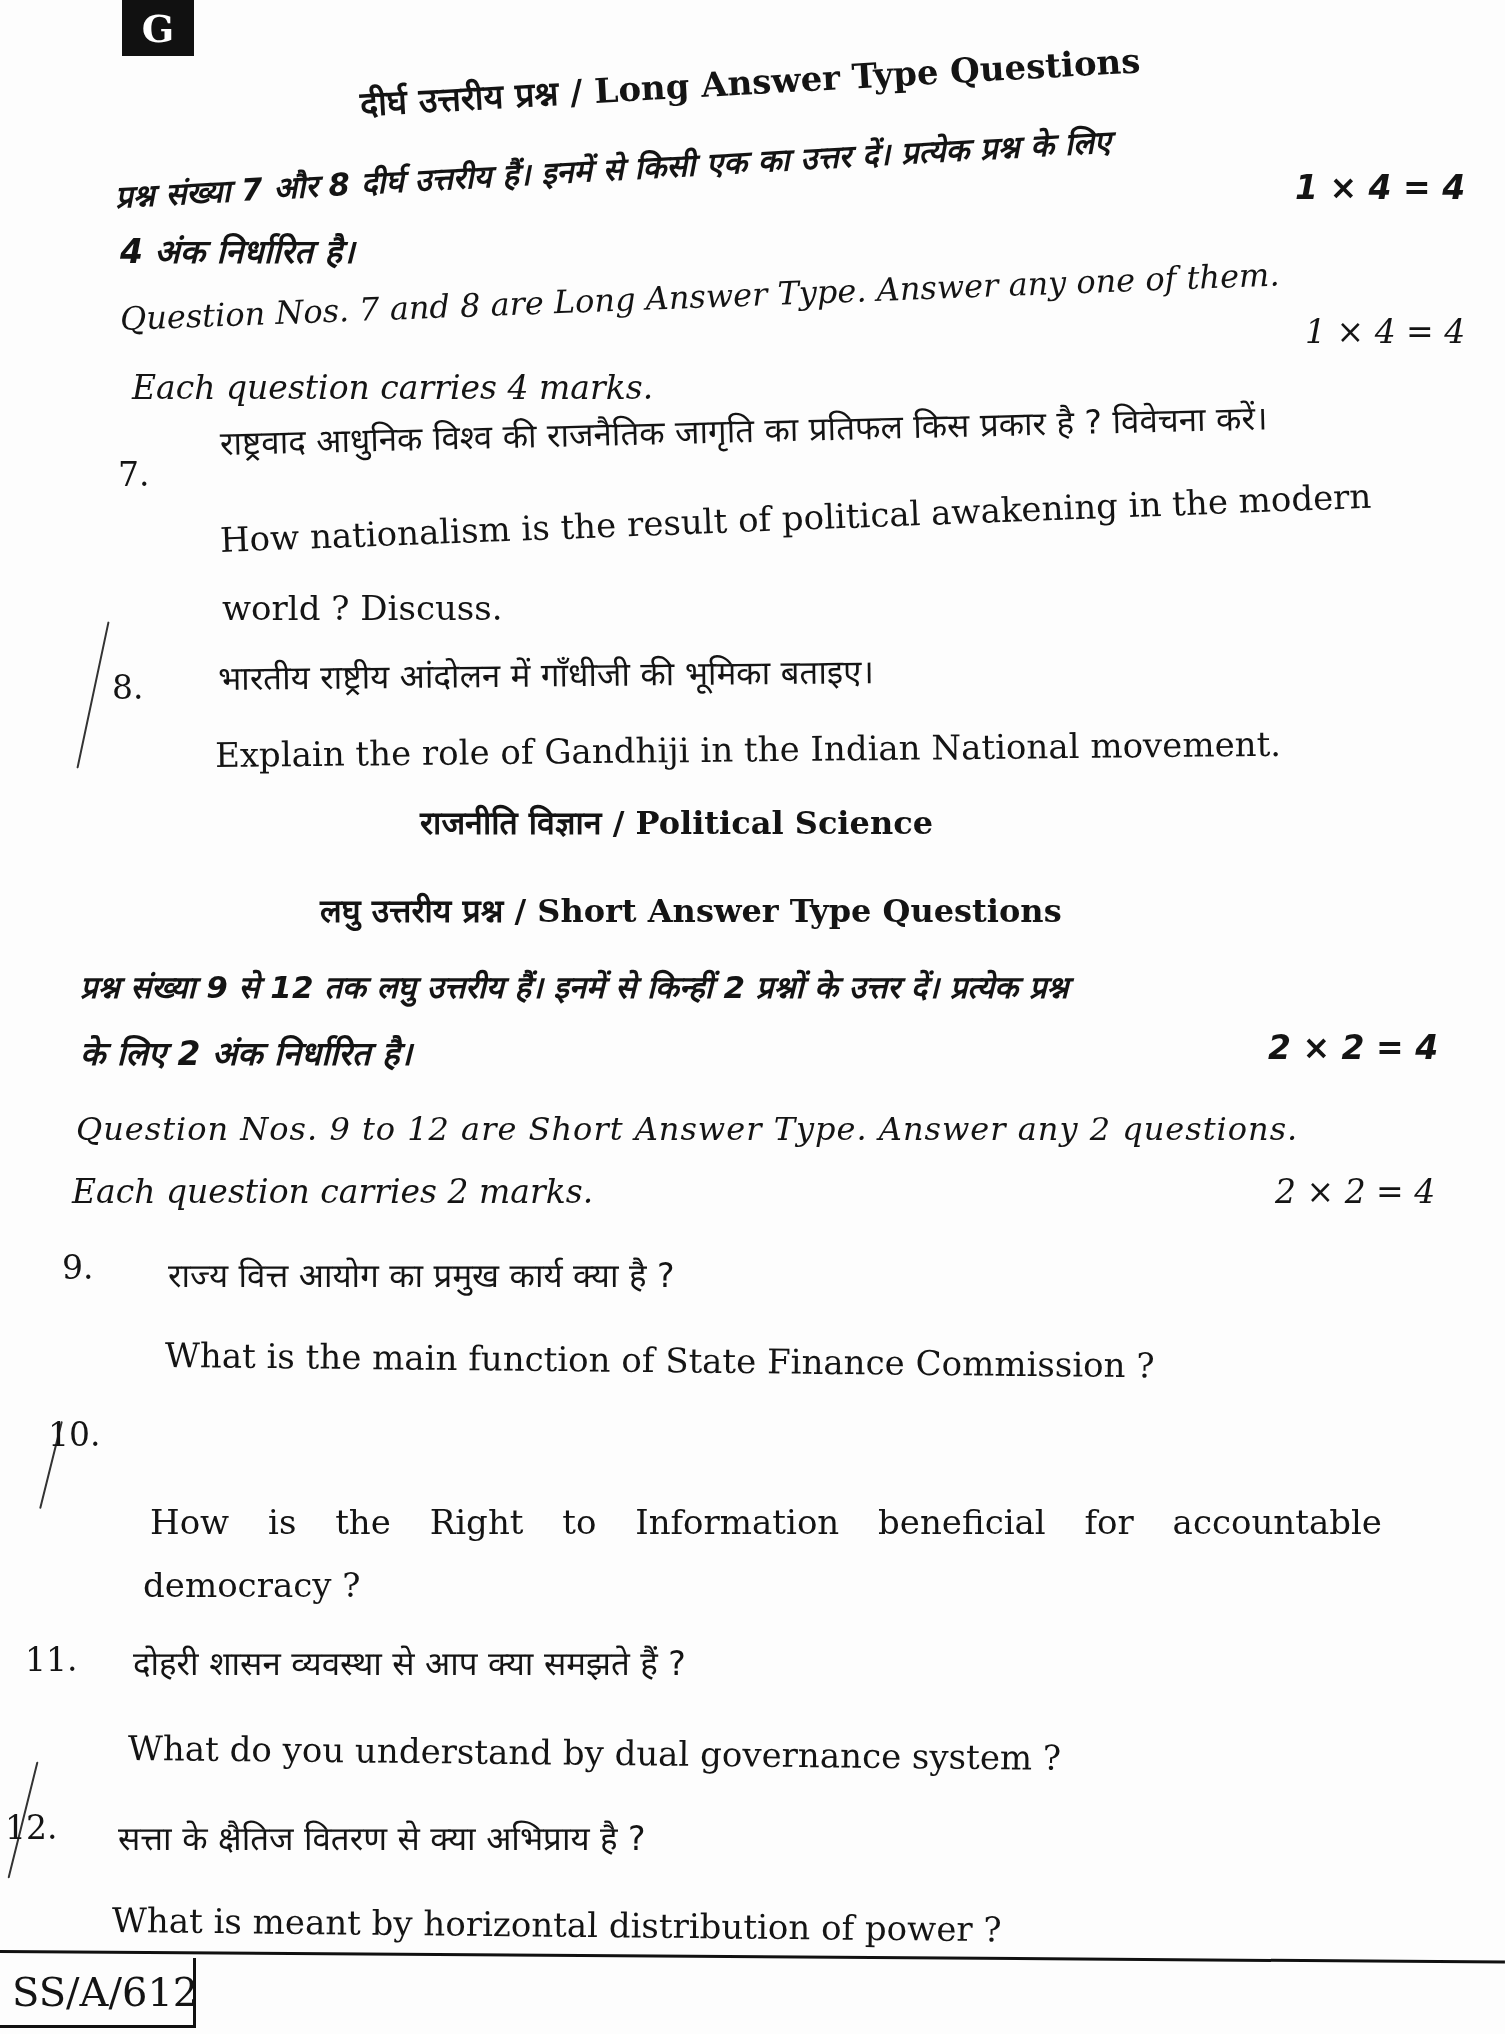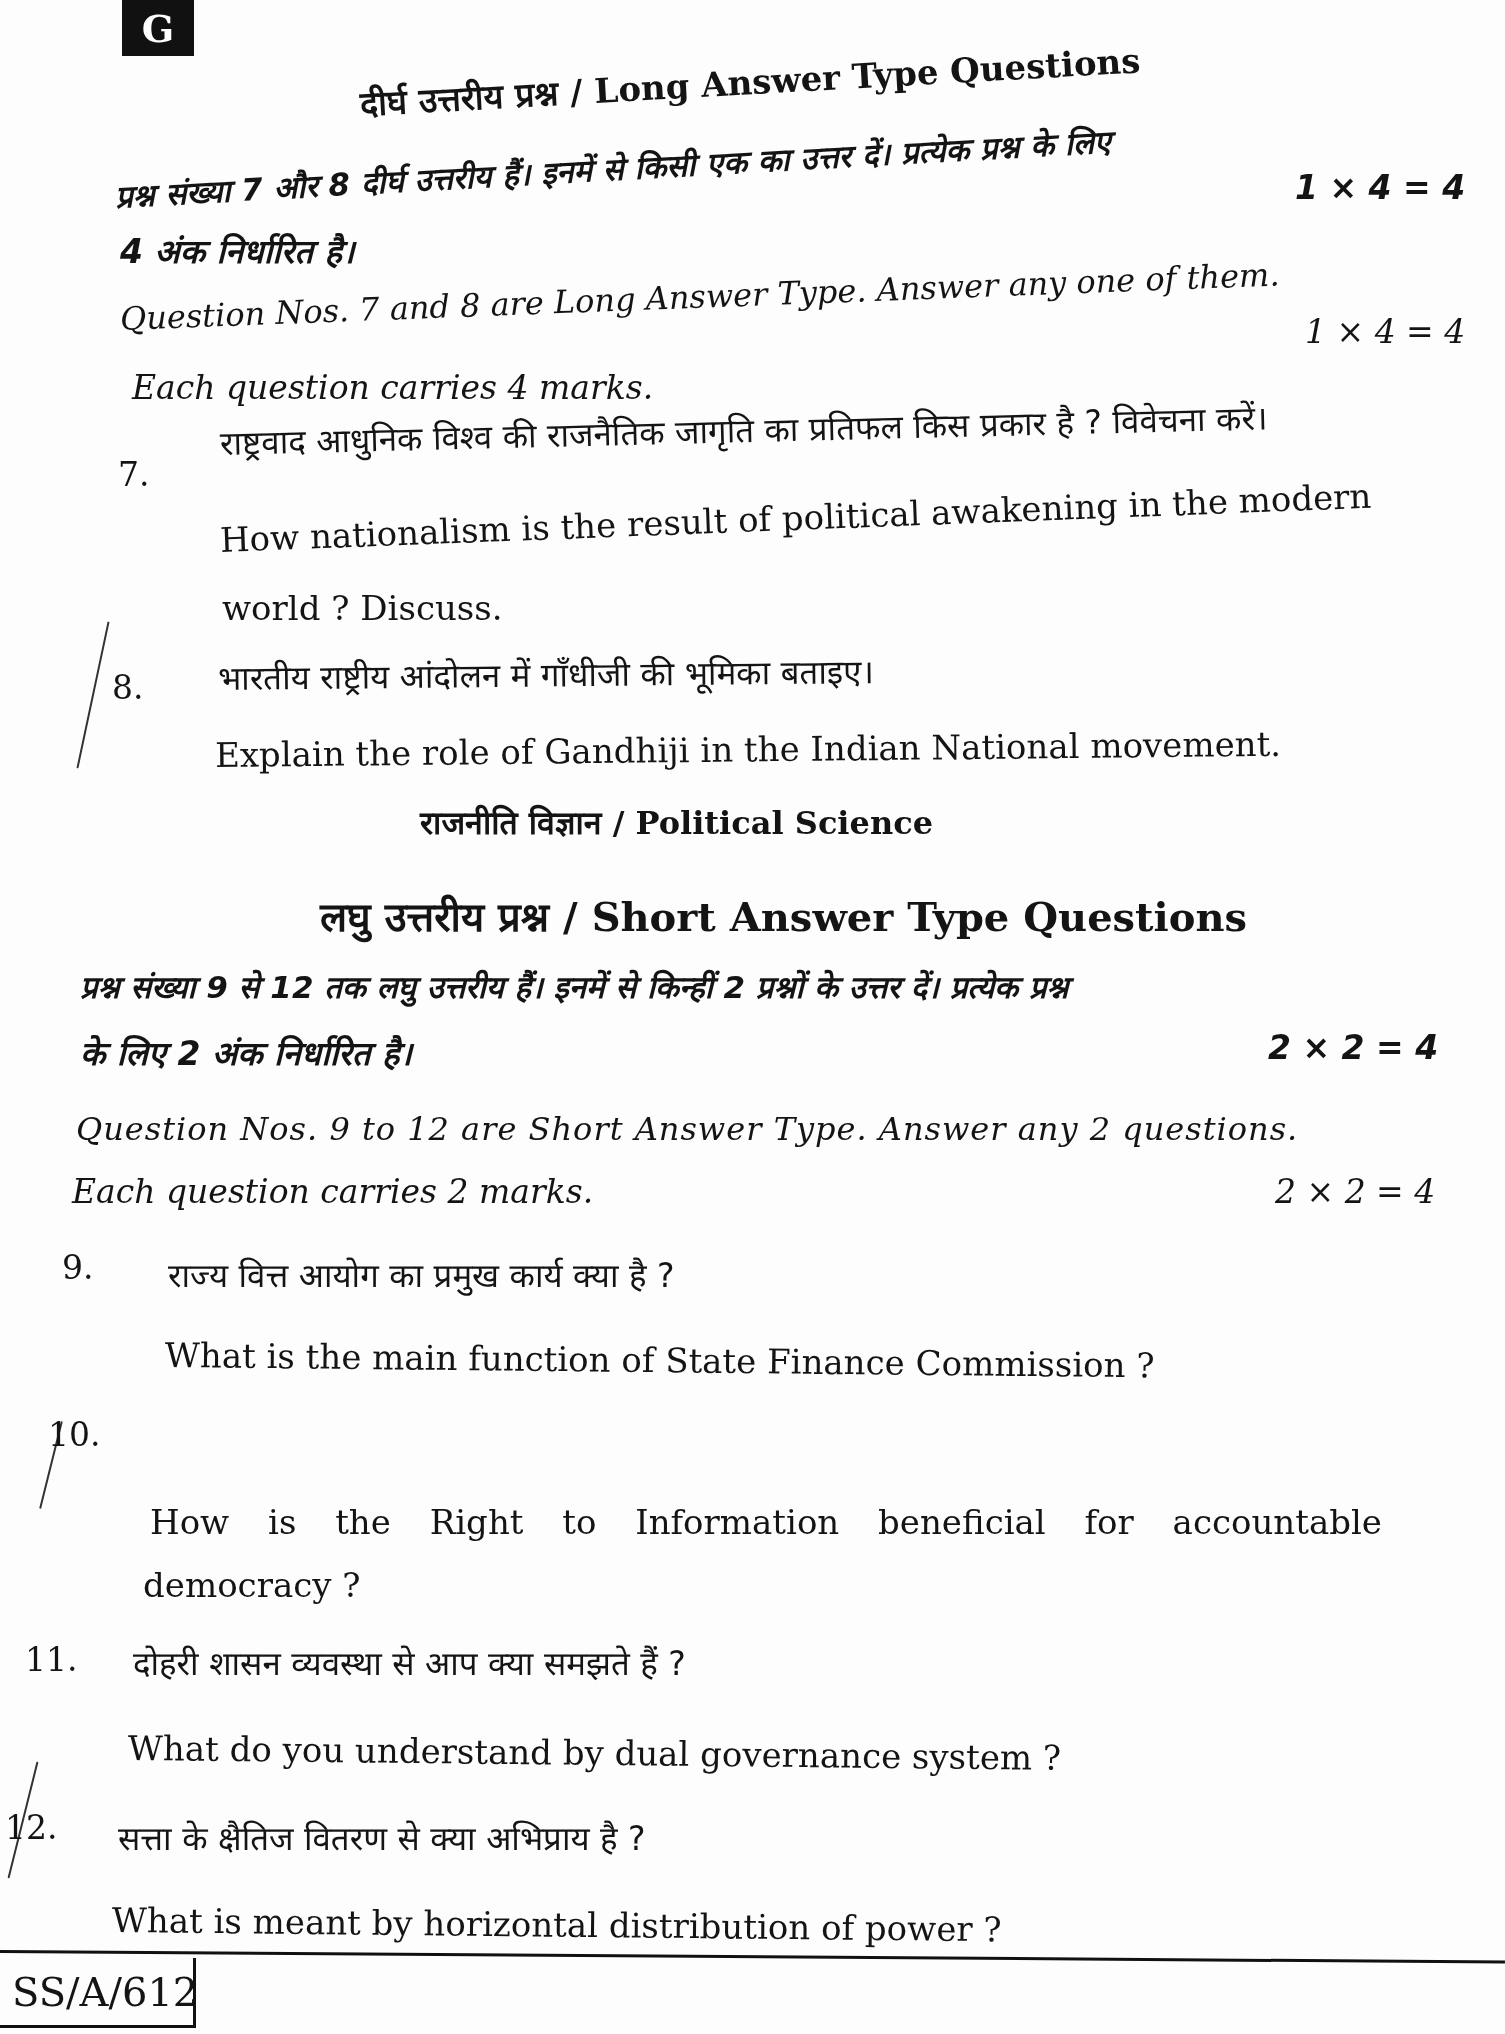--- a/index.html
+++ b/index.html
@@ -64,21 +64,21 @@
   <div class="abs qnum serif" style="left:112px; top:668px;">8.</div>
   <div class="abs q-hi sans tilt4" style="left:218px; top:655px;">भारतीय राष्ट्रीय आंदोलन में गाँधीजी की भूमिका बताइए।</div>
   <div class="abs q-en serif tilt4" style="left:215px; top:735px;">Explain the role of Gandhiji in the Indian National movement.</div>
 
   <div class="abs bold serif" style="left:420px; top:800px; font-size:32px;">
     <span>राजनीति विज्ञान</span>
     <span>/</span>
     <span>Political Science</span>
   </div>
 
-  <div class="abs bold serif" style="left:320px; top:888px; font-size:40px;">
+  <div class="abs bold serif" style="left:320px; top:888px; font-size:32px;">
     <span>लघु उत्तरीय प्रश्न</span>
     <span>/</span>
     <span>Short Answer Type Questions</span>
   </div>
 
   <div class="abs instr sans" style="left:80px; top:965px; font-size:31px;">प्रश्न संख्या 9 से 12 तक लघु उत्तरीय हैं। इनमें से किन्हीं 2 प्रश्नों के उत्तर दें। प्रत्येक प्रश्न</div>
   <div class="abs instr sans" style="left:80px; top:1030px;">के लिए 2 अंक निर्धारित है।</div>
   <div class="abs marks sans" style="left:1268px; top:1028px;">2 × 2 = 4</div>
 
   <div class="abs en-instr serif" style="left:76px; top:1110px; font-size:32px; letter-spacing:1px;">Question Nos. 9 to 12 are Short Answer Type. Answer any 2 questions.</div>

